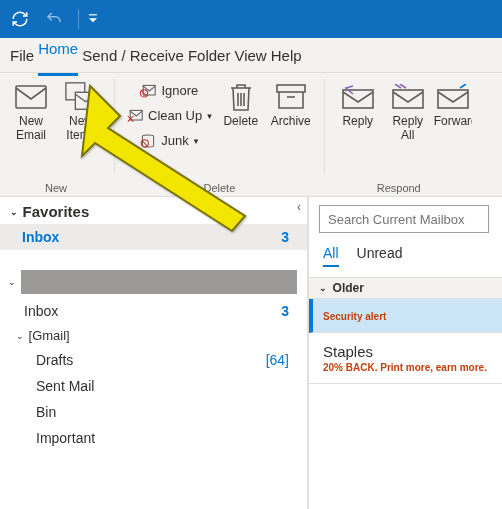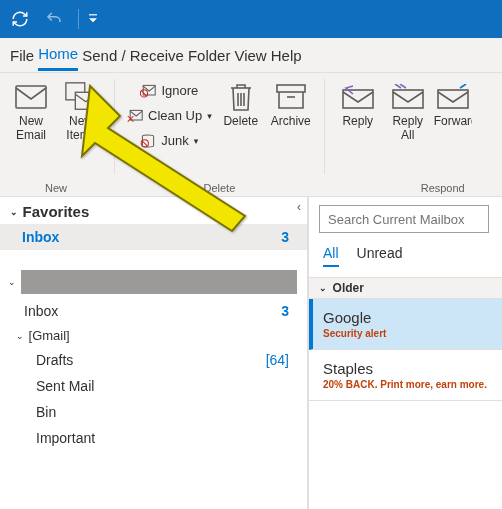--- a/index.html
+++ b/index.html
@@ -5,21 +5,21 @@
     * { box-sizing: border-box; margin: 0; padding: 0; font-family: "Segoe UI", Arial, sans-serif; }
     body { width: 502px; height: 509px; overflow: hidden; background: #fff; font-size: 13px; color: #323130; position: relative; }
     
     .titlebar { height: 38px; background: #106ebe; display: flex; align-items: center; padding: 0 6px; gap: 6px; }
     .tb-btn { width: 28px; height: 28px; display: flex; align-items: center; justify-content: center; color: #fff; }
     .tb-sep { width: 1px; height: 20px; background: rgba(255,255,255,0.3); margin: 0 4px; }
     .cust-dd { color: #fff; display: flex; align-items: center; gap: 2px; }
 
     .tabs { height: 35px; background: #f3f2f1; border-bottom: 1px solid #e1dfdd; display: flex; align-items: center; padding: 0 10px; gap: 4px; font-size: 15px; }
     .tab { padding: 5px 0; color: #323130; }
-    .tab.active { color: #0078d4; border-bottom: 3px solid #0078d4; padding-bottom: 6px; }
+    .tab.active { color: #0078d4; border-bottom: 3px solid #0078d4; padding-bottom: 16px; }
 
     .ribbon { height: 124px; background: #f3f2f1; border-bottom: 1px solid #e1dfdd; display: flex; }
     .rgroup { display: flex; flex-direction: column; align-items: center; padding: 4px 6px 0; }
     .rgroup-inner { display: flex; flex: 1; }
     .rg-sep { width: 1px; background: #e1dfdd; margin: 6px 2px 22px; }
     .bigbtn { width: 50px; display: flex; flex-direction: column; align-items: center; justify-content: flex-start; padding-top: 6px; gap: 4px; font-size: 12px; text-align: center; line-height: 1.15; color: #323130; }
     .bigbtn .icon { width: 34px; height: 28px; display: flex; align-items: center; justify-content: center; }
     .col { display: flex; flex-direction: column; gap: 6px; padding-top: 4px; align-items: center; }
     .smbtn { display: flex; align-items: center; gap: 5px; font-size: 13px; padding: 2px 4px; color: #323130; white-space: nowrap; }
     .grp-label { font-size: 11px; color: #605e5c; padding-bottom: 2px; text-align: center; width: 100%; }
@@ -199,21 +199,21 @@
         <div class="icon">
           <svg width="34" height="26" viewBox="0 0 34 26" fill="none" stroke="#605e5c" stroke-width="1.6">
               <rect x="2" y="6" width="30" height="18"></rect>
               <path d="M2 8 L17 18 L32 8"></path>
               <path d="M24 4 L30 0" stroke="#0078d4"></path>
             </svg>
         </div>
         <span style="overflow:hidden;max-width:38px">Forward</span>
       </div>
     </div>
-    <div class="grp-label" style="text-align:right;padding-right:8px;overflow:hidden">Respond</div>
+    <div class="grp-label" style="padding-right:8px;overflow:hidden">Respond</div>
   </div>
 </div>
 
 <div class="main">
   <div class="nav">
     <div class="collapse">‹</div>
     <div class="sect">
       <span class="chev">⌄</span>
       <span>Favorites</span>
     </div>
@@ -255,21 +255,20 @@
     </div>
     <div class="filters">
       <div class="filter active">All</div>
       <div class="filter">Unread</div>
     </div>
     <div class="grp-hdr">
       <span class="chev">⌄</span>
       <span>Older</span>
     </div>
     <div class="msg sel">
-      <div class="sender">Google</div>
       <div class="subj">Security alert</div>
     </div>
     <div class="msg">
       <div class="sender">Staples</div>
       <div class="subj">20% BACK. Print more, earn more.</div>
     </div>
   </div>
 </div>
 
 <svg class="arrow-overlay" width="200" height="170" viewBox="0 0 200 170">

